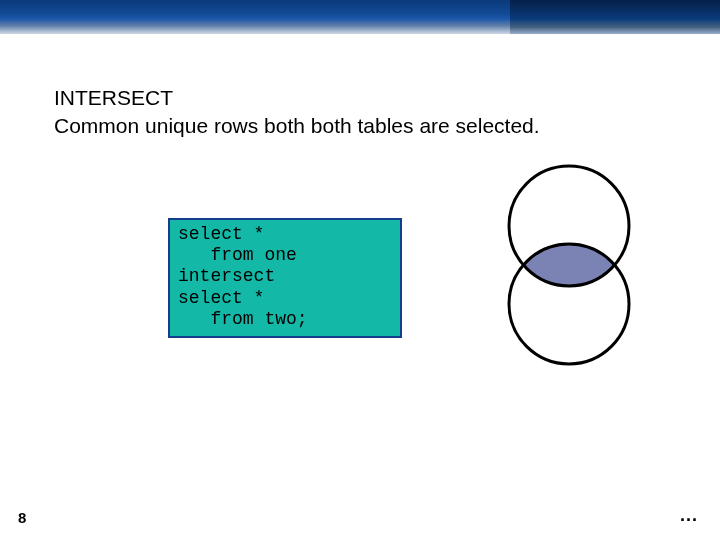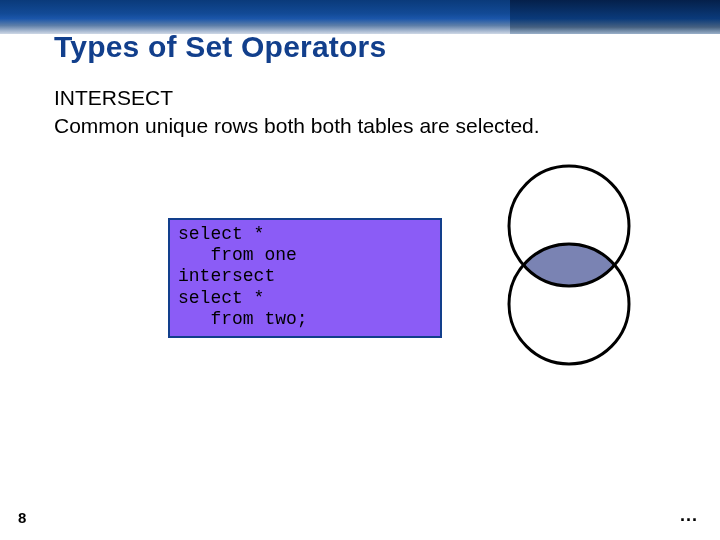--- a/index.html
+++ b/index.html
@@ -15,22 +15,22 @@
     }
     .title {
       position: absolute; left: 54px; top: 30px; font-size: 30px; font-weight: 700;
       color: #123f8c; letter-spacing: 0.2px;
     }
     .body-text {
       position: absolute; left: 54px; top: 84px; font-size: 21px; line-height: 1.35;
       color: #000;
     }
     .code-box {
-      position: absolute; left: 168px; top: 218px; width: 274px; border: 2px solid #123f8c;
-      padding: 4px 8px 6px 8px; background: #8b5cf6;
+      position: absolute; left: 168px; top: 218px; width: 234px; border: 2px solid #123f8c;
+      padding: 4px 8px 6px 8px; background: #14b8a6;
     }
     .code {
       font-family: "Courier New", Courier, monospace; font-size: 18px; line-height: 1.18;
       white-space: pre; color: #000;
     }
     .venn {
       position: absolute; right: 74px; top: 162px; width: 154px; height: 206px;
     }
     .venn svg { width: 154px; height: 206px; display: block; }
     .page-num {
@@ -39,21 +39,20 @@
     .ellipsis {
       position: absolute; right: 22px; bottom: 14px; font-size: 18px; font-weight: 700; color: #000; letter-spacing: 1px;
     }
   </style>
 </head>
 <body>
 
 <div class="page">
   <div class="banner"></div>
 
-  <h1 class="title">Types of Set Operators</h1>
 
   <div class="body-text">
     <div>INTERSECT</div>
     <div>Common unique rows both both tables are selected.</div>
   </div>
 
   <div class="code-box">
     <div class="code">select *
    from one
 intersect

